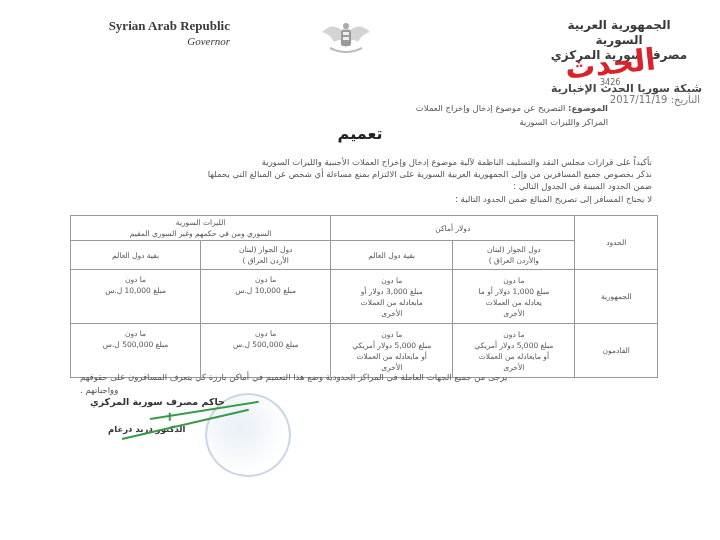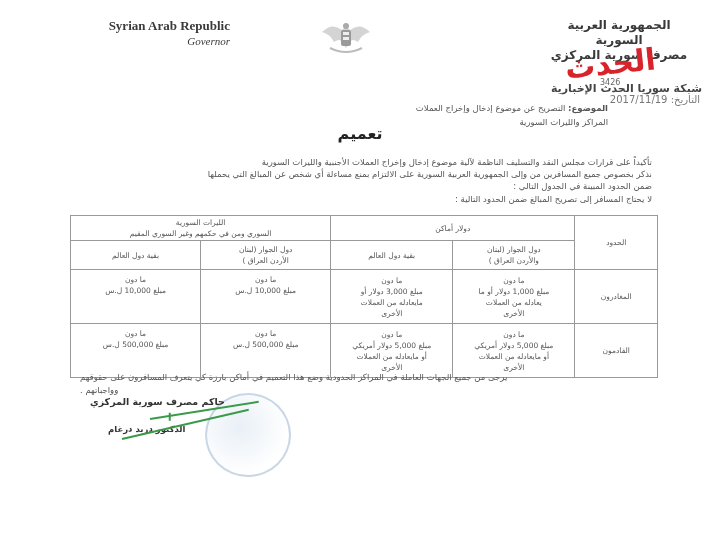--- a/index.html
+++ b/index.html
@@ -198,21 +198,21 @@
       </td>
       <td class="c-syp-near">
         <span class="cell-block">دول الجوار (لبنان</span>
         <span class="cell-block">الأردن العراق )</span>
       </td>
       <td class="c-syp-world">
         <span class="cell-block">بقية دول العالم</span>
       </td>
     </tr>
     <tr class="r1">
-      <td class="rowhead">المغادرون</td>
+      <td class="rowhead">الجمهورية</td>
       <td>
         <span class="cell-block">ما دون</span>
         <span class="cell-block">مبلغ 1,000 دولار أو ما</span>
         <span class="cell-block">يعادله من العملات</span>
         <span class="cell-block">الأخرى</span>
       </td>
       <td>
         <span class="cell-block">ما دون</span>
         <span class="cell-block">مبلغ 3,000 دولار أو</span>
         <span class="cell-block">مايعادله من العملات</span>

